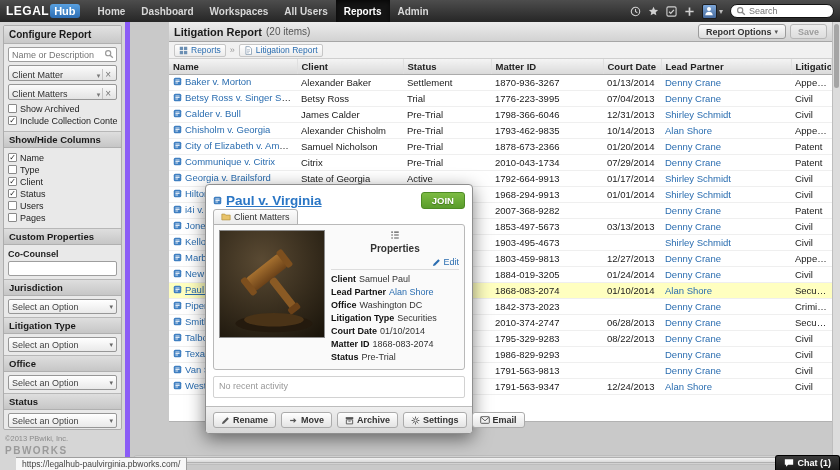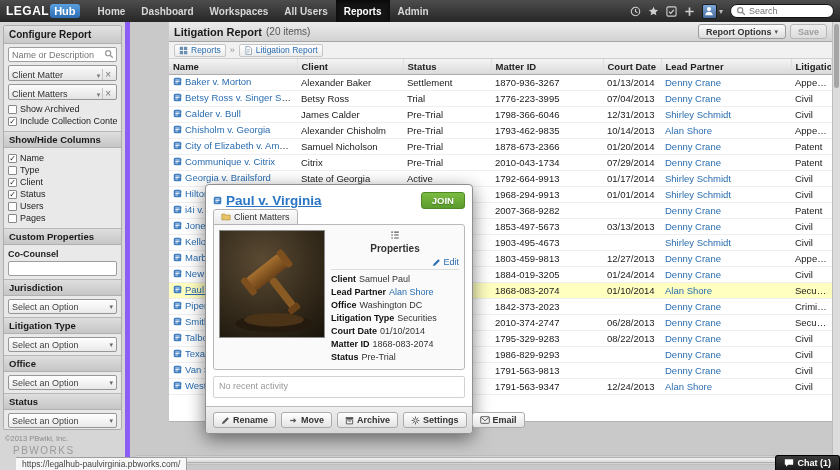--- a/index.html
+++ b/index.html
@@ -32,28 +32,28 @@
   .panel-header{background:linear-gradient(#e2e2e2,#c8c8c8);border-bottom:1px solid #b0b0b0;font-size:10px;font-weight:bold;color:#1a1a1a;padding:3px 5px;}
   .section-header{background:linear-gradient(#dedede,#c6c6c6);border-top:1px solid #b7b7b7;border-bottom:1px solid #b0b0b0;font-size:9.5px;font-weight:bold;color:#1a1a1a;padding:2px 5px;}
   .pad{padding:3px 4px;}
   .search-box{position:relative;}
   .text{width:100%;height:15px;border:1px solid #9e9e9e;border-radius:2px;font-size:9px;padding:0 3px;color:#333;background:#fff;font-family:inherit;}
   .search-box .text{padding-right:14px;}
   .search-ic{position:absolute;right:3px;top:2px;color:#999;display:inline-flex;}
   .chip{display:flex;align-items:flex-end;height:16px;border:1px solid #979797;border-radius:2px;background:linear-gradient(#fbfbfb,#e3e3e3);margin-top:3px;padding:0 3px;font-size:9px;color:#333;cursor:pointer;}
   .chip-caret{margin-left:auto;color:#777;font-size:7px;padding:0 2px;}
   .chip-x{color:#777;font-size:10px;padding:0 2px;border-left:1px solid #c3c3c3;cursor:pointer;}
-  .checkbox-row{display:flex;align-items:flex-end;gap:3px;margin:2px 0;color:#222;font-size:9px;white-space:nowrap;overflow:hidden;cursor:pointer;}
+  .checkbox-row{display:flex;align-items:flex-start;gap:3px;margin:2px 0;color:#222;font-size:9px;white-space:nowrap;overflow:hidden;cursor:pointer;}
   .cb{width:9px;height:9px;border:1px solid #8a8a8a;border-radius:1px;background:#fff;font-size:8px;line-height:8px;text-align:center;color:#222;flex:0 0 auto;}
   .field-label{font-weight:bold;color:#222;margin:1px 0 2px;}
   .select{display:flex;align-items:center;height:15px;border:1px solid #979797;border-radius:2px;background:linear-gradient(#fff,#e9e9e9);padding:0 3px;color:#444;cursor:pointer;}
   .sel-caret{margin-left:auto;font-size:7px;color:#666;}
   .sidebar-footer{margin-top:auto;padding:4px 2px 14px;color:#8a8a8a;}
   .copyright{font-size:7.5px;}
-  .brand{font-size:10px;font-weight:normal;letter-spacing:1.5px;color:#9a9a9a;margin-top:2px;margin-left:8px;}
+  .brand{font-size:10px;font-weight:bold;letter-spacing:1.5px;color:#9a9a9a;margin-top:2px;}
 
   
   .main{flex:1;display:flex;flex-direction:column;background:#c9c9c9;position:relative;margin-right:8px;padding-left:39px;}
   .report-header{height:20px;background:linear-gradient(#ececec,#d2d2d2);border-bottom:1px solid #a6a6a6;display:flex;align-items:center;padding:0 5px;gap:4px;}
   .report-title{font-size:11px;font-weight:bold;color:#1a1a1a;}
   .count{font-size:10px;color:#555;}
   .spacer{flex:1;}
   .btn{display:inline-flex;align-items:center;gap:3px;height:15px;padding:0 7px;font-size:9px;font-weight:bold;color:#333;border:1px solid #9b9b9b;border-radius:3px;background:linear-gradient(#fdfdfd,#dcdcdc);cursor:pointer;font-family:inherit;}
   .btn .caret{font-size:7px;color:#555;}
   .btn.disabled{color:#9d9d9d;background:linear-gradient(#eee,#ddd);border-color:#b7b7b7;}

